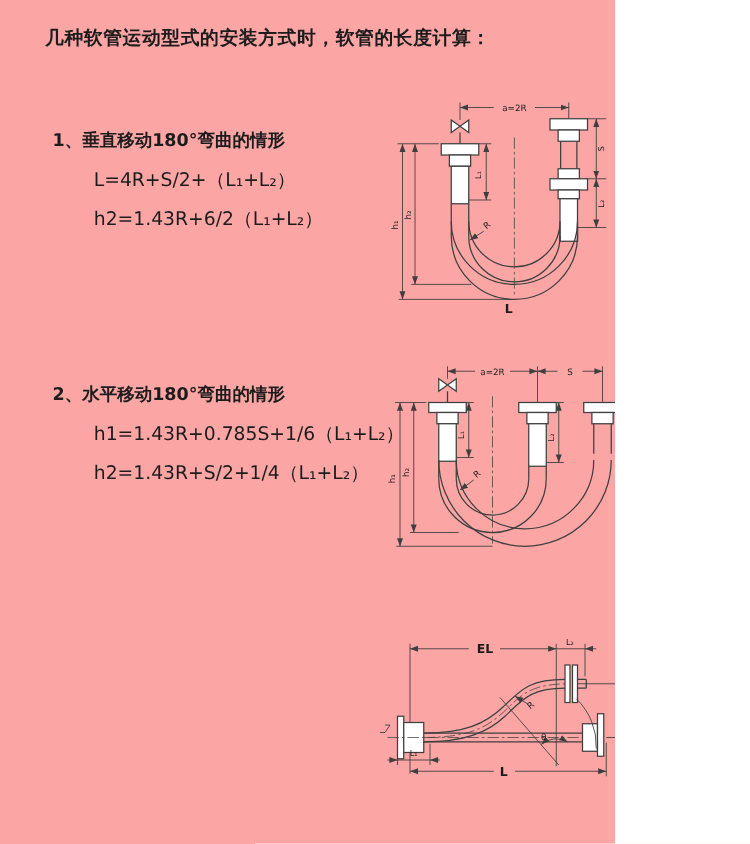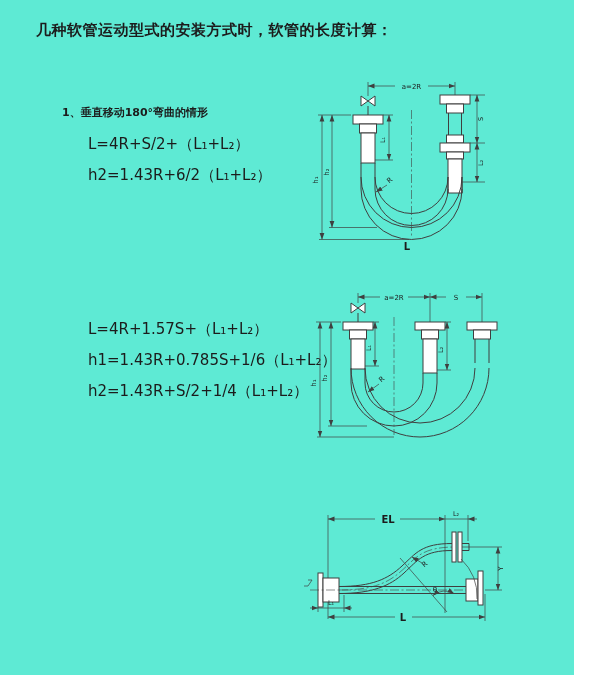--- a/index.html
+++ b/index.html
@@ -1,21 +1,21 @@
 <!DOCTYPE html>
 <html><head>
 <meta charset="utf-8">
 <style>
   html,body{margin:0;padding:0;background:#fff;}
-  .page{position:relative;width:574px;height:675px;background:#5eead4;overflow:hidden;
+  .page{position:relative;width:492px;height:675px;background:#fca5a5;overflow:hidden;
         font-family:"DejaVu Sans","Liberation Sans",sans-serif;color:#1c1c1c;}
   .doc-title{position:absolute;left:36px;top:21px;font-size:15px;font-weight:bold;letter-spacing:.5px;}
   .sec{position:absolute;left:42px;width:280px;}
-  .sec-heading{font-size:11px;font-weight:bold;line-height:18px;white-space:nowrap;margin-left:20px;}
-  .formula{font-size:15px;line-height:18px;margin-top:13px;margin-left:46px;white-space:nowrap;}
+  .sec-heading{font-size:14px;font-weight:bold;line-height:18px;white-space:nowrap;}
+  .formula{font-size:15px;line-height:18px;margin-top:13px;margin-left:33px;white-space:nowrap;}
   .diag{position:absolute;}
   .ln{stroke:#3f3f3f;stroke-width:1;fill:none;}
   .fl{stroke:#3f3f3f;stroke-width:1;fill:#ffffff;}
   .dim{stroke:#3f3f3f;stroke-width:.7;fill:none;}
   .cl{stroke:#3f3f3f;stroke-width:.6;fill:none;stroke-dasharray:9 2.5 2 2.5;}
   .thin{stroke:#3f3f3f;stroke-width:.7;fill:none;}
   text{fill:#1c1c1c;font-family:"DejaVu Sans","Liberation Sans",sans-serif;}
   .dl{font-size:7px;}
   .dls{font-size:6.5px;}
   .big{font-size:10px;font-weight:bold;}
@@ -27,21 +27,21 @@
 
   <div class="doc-title">几种软管运动型式的安装方式时，软管的长度计算：</div>
 
   <div class="sec" style="top:104px">
     <div class="sec-heading">1、垂直移动180°弯曲的情形</div>
     <div class="formula">L=4R+S/2+（L₁+L₂）</div>
     <div class="formula">h2=1.43R+6/2（L₁+L₂）</div>
   </div>
 
   <div class="sec" style="top:307px">
-    <div class="formula">L=4R+1.57S+（L₁+L₂）</div>
+    <div class="sec-heading">2、水平移动180°弯曲的情形</div>
     <div class="formula">h1=1.43R+0.785S+1/6（L₁+L₂）</div>
     <div class="formula">h2=1.43R+S/2+1/4（L₁+L₂）</div>
   </div>
 
 
   <svg class="diag" style="left:305px;top:72px" width="270" height="185" viewBox="0 0 270 185">
     <defs>
       <marker id="ae" viewBox="0 0 7 6" markerWidth="7" markerHeight="6" refX="6.5" refY="3" orient="auto" markerUnits="userSpaceOnUse">
         <path d="M0,0.6 L6.5,3 L0,5.4 Z" fill="#3f3f3f"></path>
       </marker>

